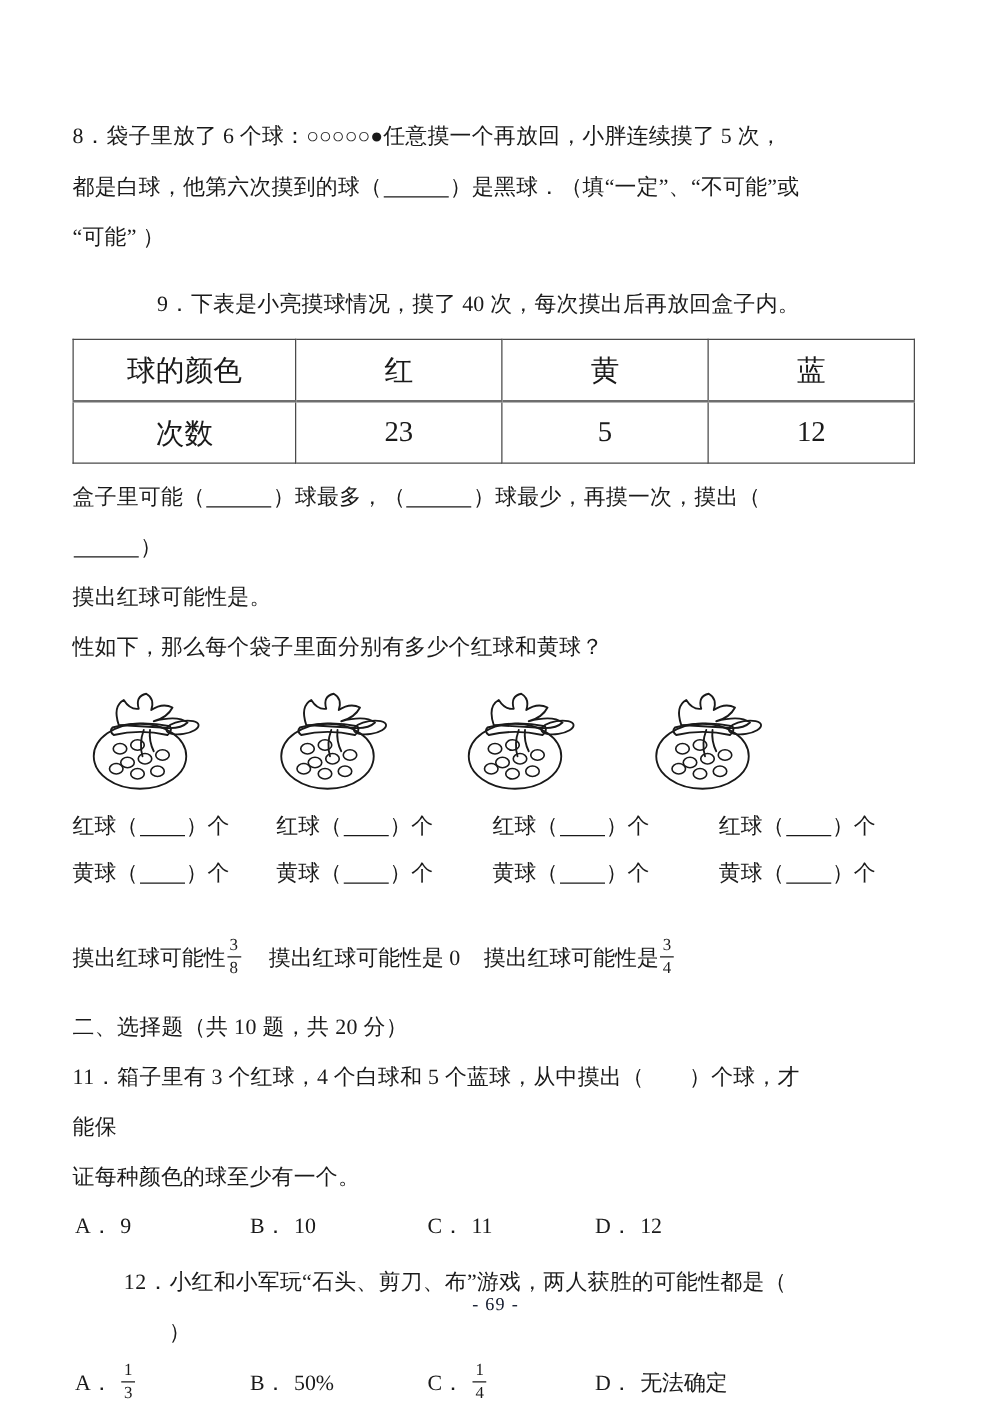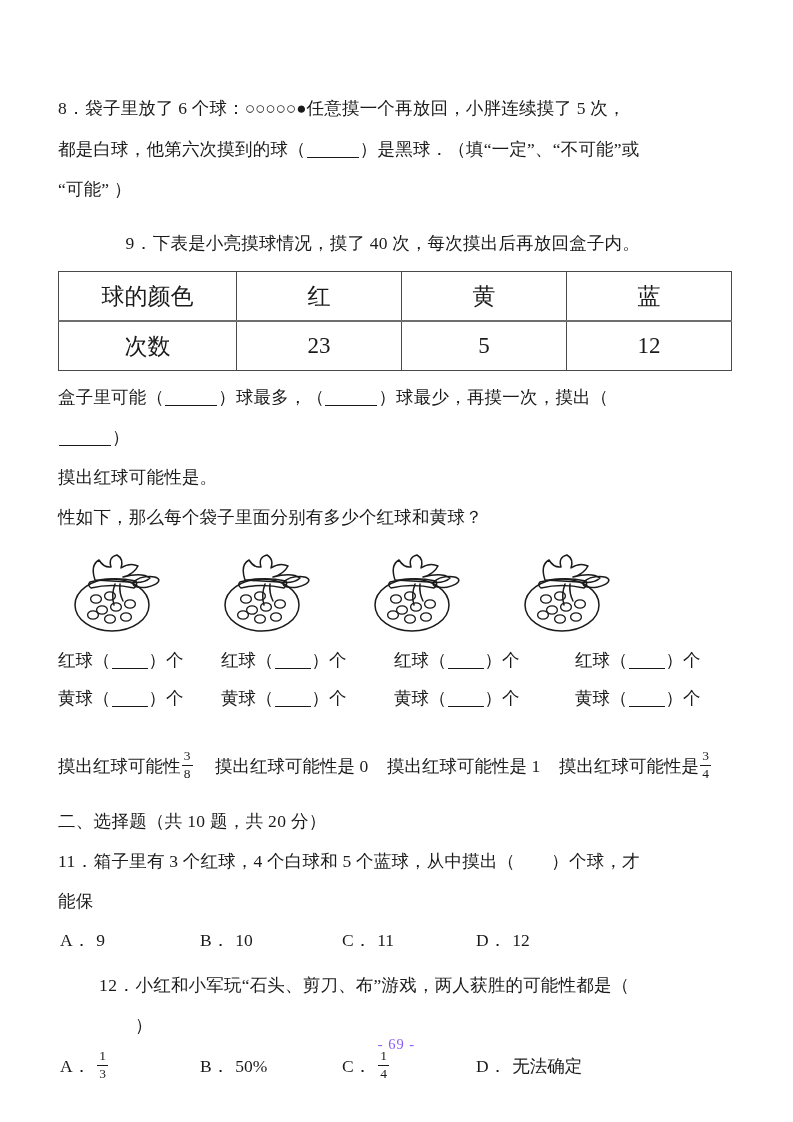--- a/index.html
+++ b/index.html
@@ -136,21 +136,21 @@
   .opt.o3 { left: 418px; }
 
   
   .footer {
     position: absolute;
     left: 0;
     top: 1036px;
     width: 793px;
     text-align: center;
     font-size: 14.5px;
-    color: #8b5cf6;
+    color: #0f172a;
     letter-spacing: 1px;
   }
 </style>
 </head>
 <body>
 
 <div class="page">
 
   <div class="q">
     <span class="num">8．</span><span>袋子里放了 6 个球：</span><span class="balls">○○○○○●</span><span>任意摸一个再放回，小胖连续摸了 5 次，</span>
@@ -303,37 +303,35 @@
     <div class="pcell p0">
       <span>摸出红球可能性</span>
         <span class="frac">
           <span class="numr">3</span>
           <span class="den">8</span>
         </span>
     </div>
     <div class="pcell p1">
       <span>摸出红球可能性是 0</span>
     </div>
-    <div class="pcell p2">
-      <span>摸出红球可能性是 1</span>
-    </div>
     <div class="pcell p3">
       <span>摸出红球可能性是</span>
         <span class="frac">
           <span class="numr">3</span>
           <span class="den">4</span>
         </span>
     </div>
   </div>
 
   <div class="section-head">二、选择题（共 10 题，共 20 分）</div>
 
   <div class="q">
     <span class="num">11．</span><span>箱子里有 3 个红球，4 个白球和 5 个蓝球，从中摸出（</span><span class="blank-n"></span><span>）个球，才能保</span>
   </div>
+  <div class="q">证每种颜色的球至少有一个。</div>
 
   <div class="opt-row">
     <div class="opt o0">
         <span class="lab">A．</span>
         <span>9</span>
       </div>
     <div class="opt o1">
         <span class="lab">B．</span>
         <span>10</span>
       </div>

